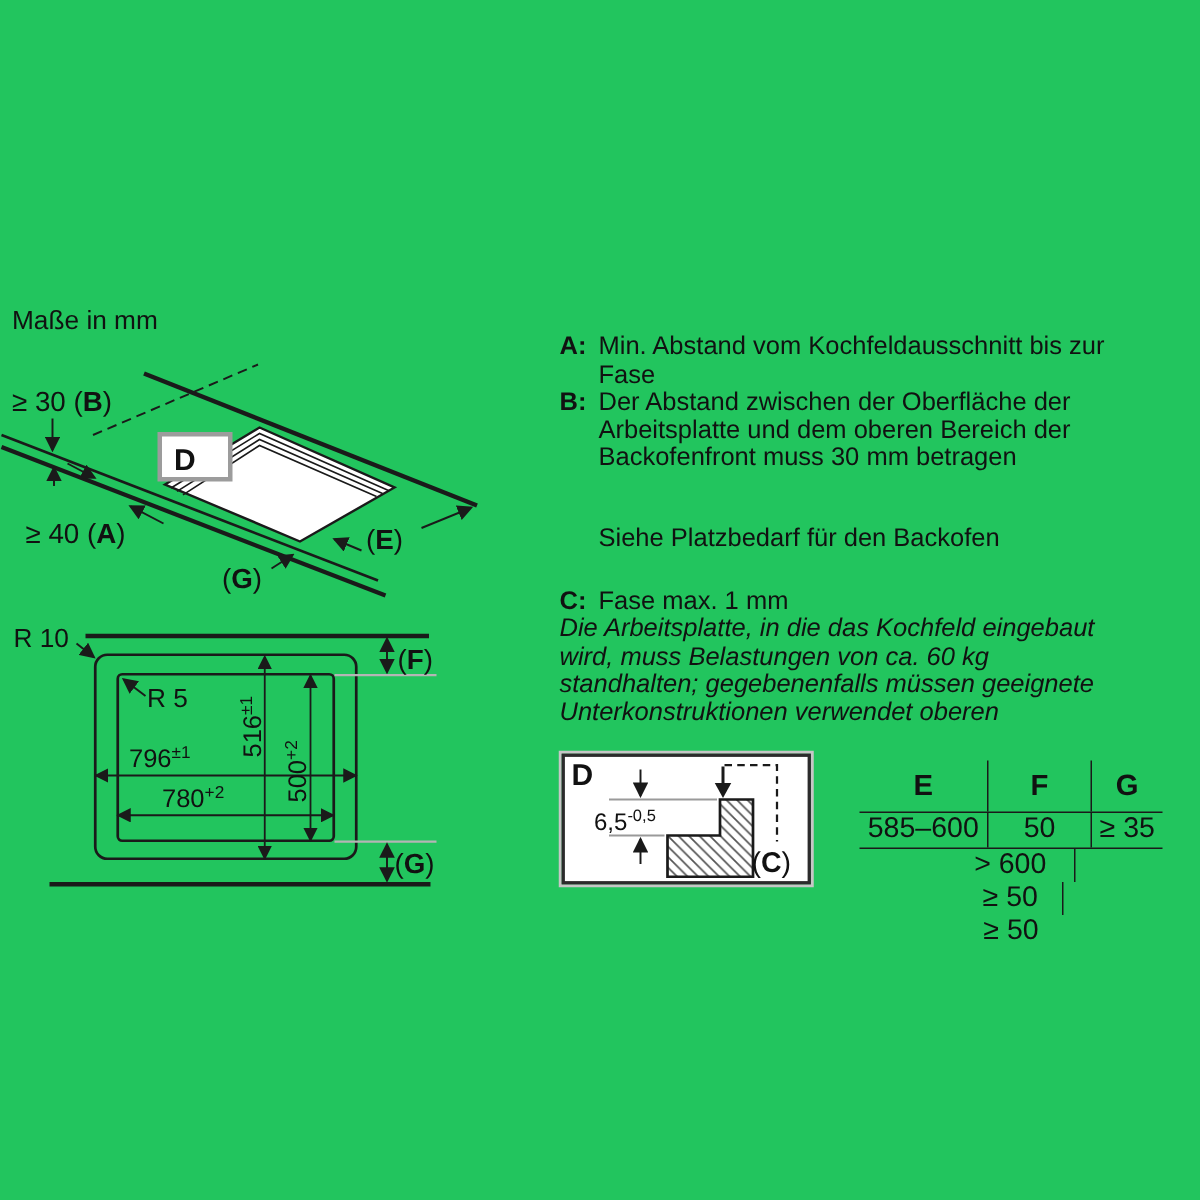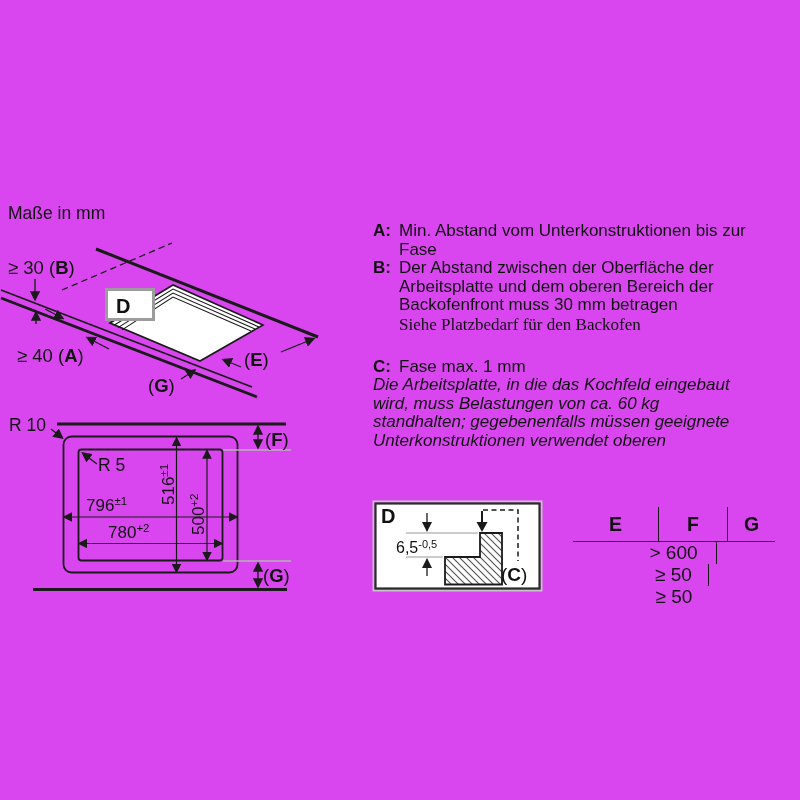--- a/index.html
+++ b/index.html
@@ -1,32 +1,32 @@
 <!DOCTYPE html>
 <html><head>
 <meta charset="utf-8">
 <style>
   html,body{margin:0;padding:0;background:#fff;}
-  #stage{position:relative;width:800px;height:800px;background:#d946ef;overflow:hidden;
+  #stage{position:relative;width:800px;height:800px;background:#22c55e;overflow:hidden;
          font-family:"Liberation Sans",sans-serif;color:#111;}
   .abs{position:absolute;}
   #page-title{left:8px;top:203px;font-size:17.5px;color:#111;}
   svg{display:block;overflow:visible;}
   svg text{font-family:"Liberation Sans",sans-serif;fill:#111;}
   .lbl{font-size:18.5px;}
   .lbl-s{font-size:17.5px;}
   .dim{font-size:17px;}
   .sup{font-size:11.5px;}
   .bold{font-weight:bold;}
   
   .notes{left:373px;top:222px;width:425px;font-size:17px;line-height:18.6px;white-space:nowrap;}
   .note{position:relative;padding-left:26px;}
   .note .key{position:absolute;left:0;top:0;font-weight:bold;}
   .noindent{padding-left:0;font-style:italic;}
-  .mt1{margin-top:1px;font-family:Liberation Serif, serif;}
+  .mt1{margin-top:35px;}
   .mt2{margin-top:23px;}
   
   .tbl{left:573px;top:507px;width:202px;}
   .trow{display:flex;align-items:center;text-align:center;font-size:19px;}
   .thead{height:34px;font-weight:bold;font-size:19.5px;border-bottom:1.5px solid #1a1a1a;}
   .r1{height:22.5px;border-bottom:1.5px solid #1a1a1a;}
   .r2{height:23px;flex-direction:column;}
   .tc{display:flex;align-items:center;justify-content:center;height:100%;}
   .c1{width:85px;border-right:1.5px solid #1a1a1a;}
   .c2{width:68px;border-right:1.5px solid #1a1a1a;}
@@ -122,21 +122,21 @@
     </g>
     <polygon points="476.5,522 487.5,522 482,532" fill="#1a1a1a"></polygon>
     <text x="381" y="523" font-size="20" class="bold">D</text>
     <text x="396" y="553" font-size="16"><tspan>6,5</tspan><tspan dy="-5.5" font-size="11">-0,5</tspan></text>
     <text x="501" y="581" font-size="19"><tspan>(</tspan><tspan class="bold">C</tspan><tspan>)</tspan></text>
   </svg>
 
   <div class="abs notes">
     <div class="note">
       <span class="key">A:</span>
-      <div>Min. Abstand vom Unterkonstruktionen bis zur</div>
+      <div>Min. Abstand vom Kochfeldausschnitt bis zur</div>
       <div>Fase</div>
     </div>
     <div class="note">
       <span class="key">B:</span>
       <div>Der Abstand zwischen der Oberfläche der</div>
       <div>Arbeitsplatte und dem oberen Bereich der</div>
       <div>Backofenfront muss 30 mm betragen</div>
     </div>
     <div class="note mt1">
       <div>Siehe Platzbedarf für den Backofen</div>
@@ -152,20 +152,25 @@
       <div>Unterkonstruktionen verwendet oberen</div>
     </div>
   </div>
 
   <div class="abs tbl">
     <div class="trow thead">
       <div class="tc c1">E</div>
       <div class="tc c2">F</div>
       <div class="tc c3">G</div>
     </div>
+    <div class="trow r1">
+      <div class="tc c1">585–600</div>
+      <div class="tc c2">50</div>
+      <div class="tc c3">≥ 35</div>
+    </div>
     <div class="trow r2">
       <div class="tc c1">&gt; 600</div>
       <div class="tc c2">≥ 50</div>
       <div class="tc c3">≥ 50</div>
     </div>
   </div>
 
 </div>
 
 </body></html>

